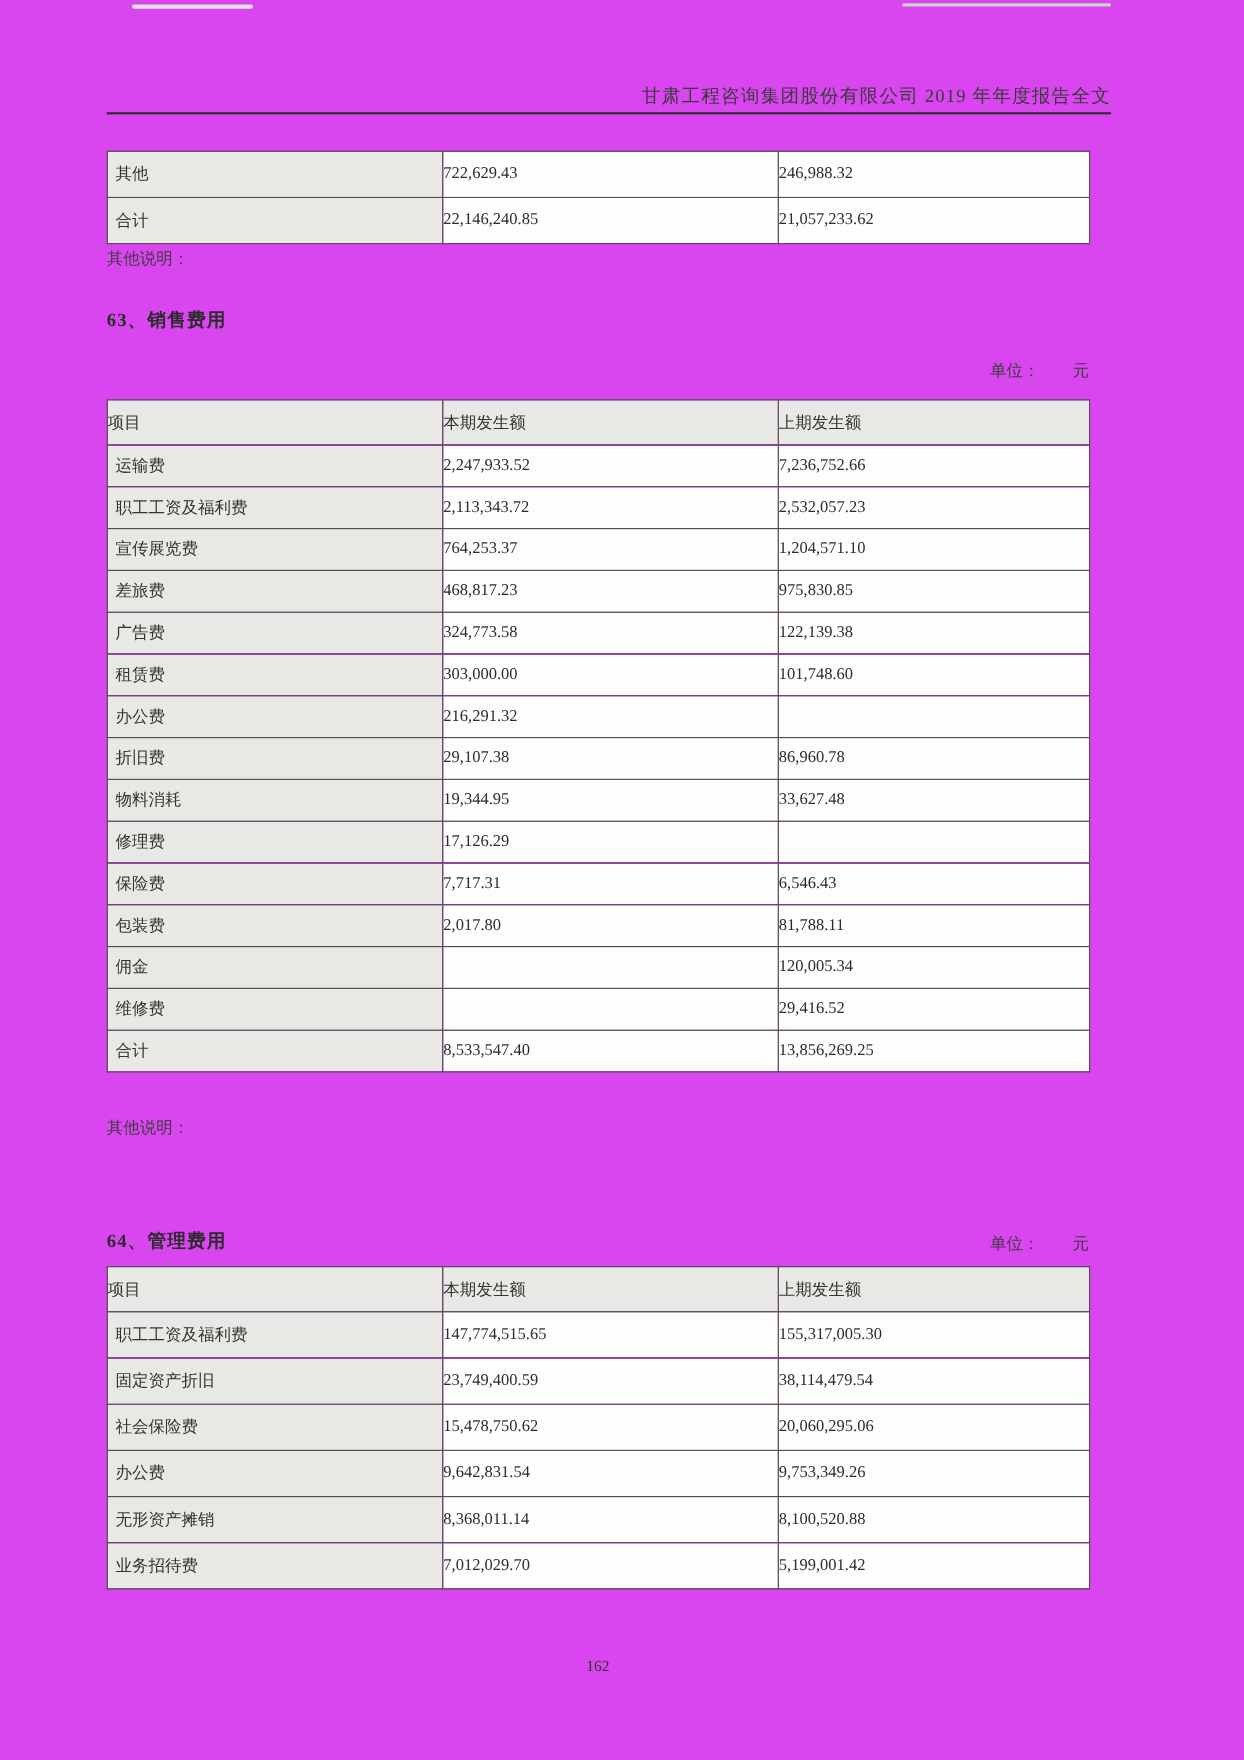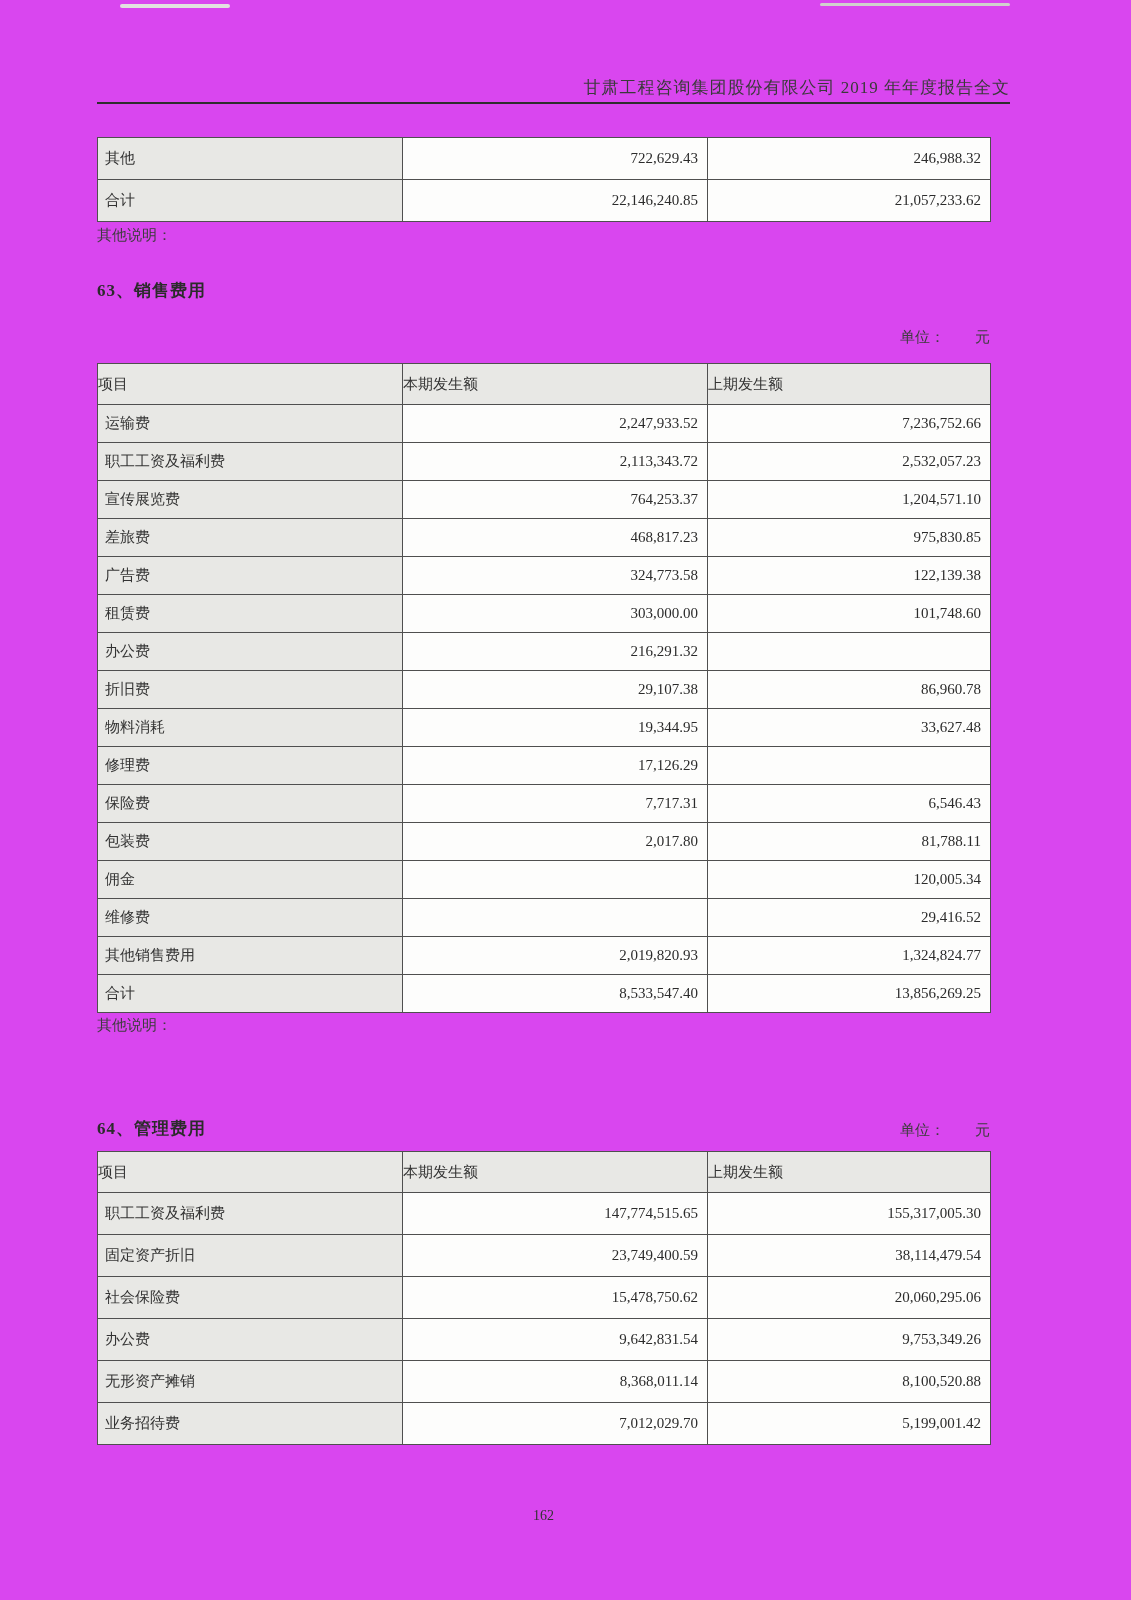--- a/index.html
+++ b/index.html
@@ -55,21 +55,20 @@
     color: #333;
   }
   .fin-table td.cell-item {
     background: #e8e8e5;
     text-align: left;
     padding-left: 7px;
     color: #333;
   }
   .fin-table td.cell-num {
     background: #fdfdfc;
-    text-align: right;
     padding-right: 9px;
     color: #2b2b2b;
   }
   .table1 { top: 137px; }
   .table1 tr { height: 42px; }
   .table2 { top: 363px; }
   .table2 thead tr { height: 41px; }
   .table2 tbody tr { height: 38px; }
   .table3 { top: 1151px; }
   .table3 thead tr { height: 41px; }
@@ -235,25 +234,20 @@
           <td class="cell-item">佣金</td>
           <td class="cell-num"></td>
           <td class="cell-num">120,005.34</td>
         </tr>
         <tr>
           <td class="cell-item">维修费</td>
           <td class="cell-num"></td>
           <td class="cell-num">29,416.52</td>
         </tr>
         <tr>
-          <td class="cell-item">其他销售费用</td>
-          <td class="cell-num">2,019,820.93</td>
-          <td class="cell-num">1,324,824.77</td>
-        </tr>
-        <tr>
           <td class="cell-item">合计</td>
           <td class="cell-num">8,533,547.40</td>
           <td class="cell-num">13,856,269.25</td>
         </tr>
       </tbody>
   </table>
 
   <div class="note-text note-2">其他说明：</div>
 
   <div class="section-title title-64">64、管理费用</div>

